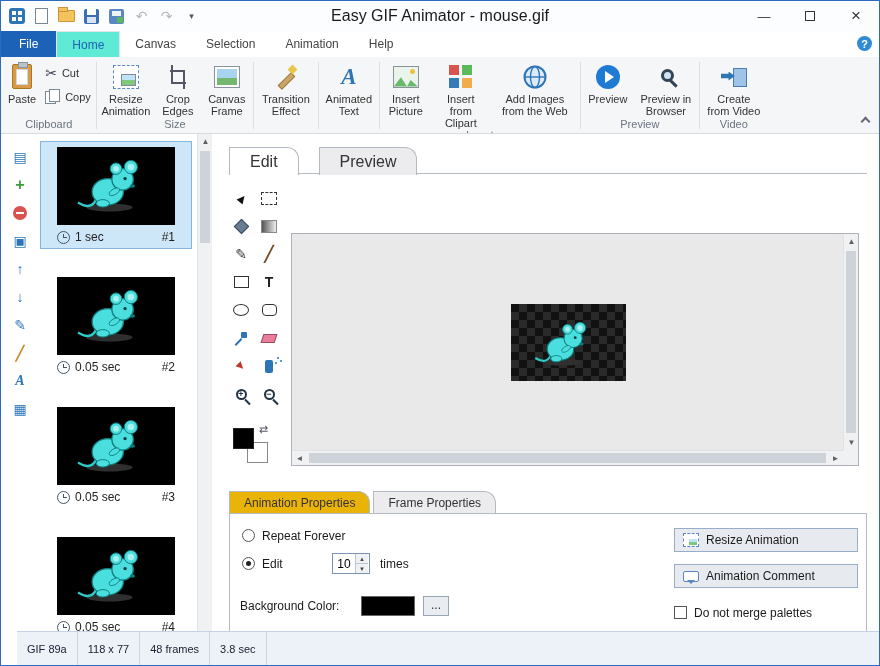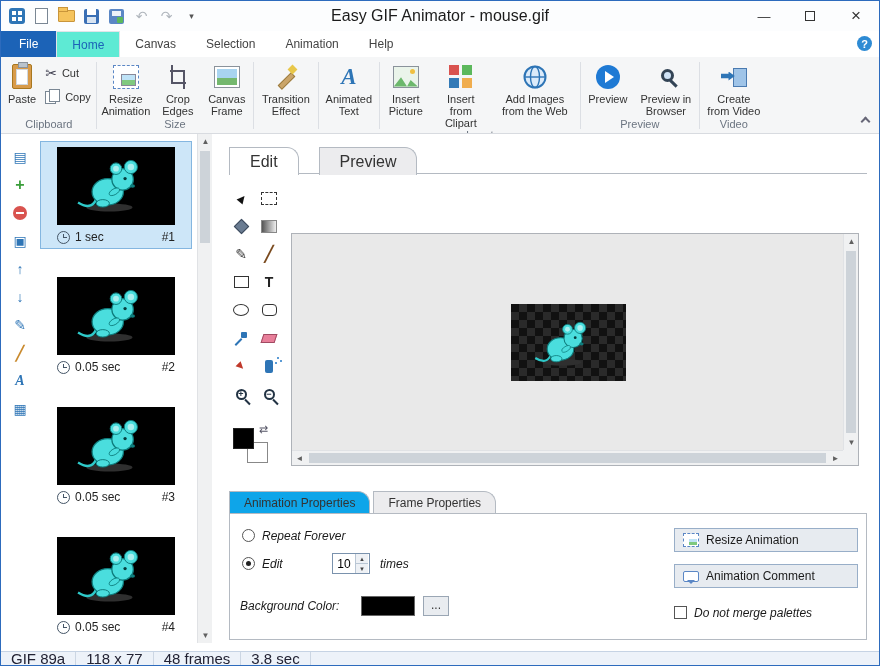--- a/index.html
+++ b/index.html
@@ -154,41 +154,41 @@
       background-image:
         linear-gradient(45deg,#2a2a2a 25%,transparent 25%,transparent 75%,#2a2a2a 75%),
         linear-gradient(45deg,#2a2a2a 25%,transparent 25%,transparent 75%,#2a2a2a 75%);
       background-size:16px 16px; background-position:0 0, 8px 8px; }
   .corner { position:absolute; right:0; bottom:0; width:15px; height:15px; background:#f0f1f2; }
 
   
   .props { position:absolute; left:17px; right:12px; top:357px; bottom:3px; }
   .ptabs { display:flex; height:22px; }
   .ptab { padding:4px 14px 3px; border:1px solid #b4bac2; border-bottom:none; background:#ececee; border-radius:0 12px 0 0; margin-right:3px; font-size:12px; color:#333; position:relative; }
-  .ptab.active { background:#0ea5e9; z-index:2; }
+  .ptab.active { background:#eab308; z-index:2; }
   .pbox { position:absolute; left:0; right:0; top:22px; bottom:0; border:1px solid #b4bac2; background:#fff; }
   .radio { width:13px; height:13px; border:1px solid #555; border-radius:50%; background:#fff; display:inline-block; position:relative; vertical-align:-2px; margin-right:7px; }
   .radio.checked::after { content:""; position:absolute; left:3px; top:3px; width:5px; height:5px; border-radius:50%; background:#222; }
-  .prow { position:absolute; font-size:12px; color:#1a1a1a;font-style:italic; }
+  .prow { position:absolute; font-size:12px; color:#1a1a1a; }
   .spinbox { position:absolute; left:102px; top:39px; width:38px; height:21px; border:1px solid #7a92ad; display:flex; background:#fff; }
   .spin-input { width:22px; border:none; outline:none; font-size:12px; text-align:center; font-family:"Liberation Sans",sans-serif; }
   .spin-btns { width:13px; display:flex; flex-direction:column; border-left:1px solid #b9c6d4; }
   .spin-btns span { flex:1; font-size:6px; color:#444; display:flex; align-items:center; justify-content:center; background:#eef1f5; }
   .spin-btns span + span { border-top:1px solid #b9c6d4; }
   .cswatch { position:absolute; left:131px; top:82px; width:54px; height:20px; border:1px solid #666; }
   .dots-btn { position:absolute; left:193px; top:82px; width:26px; height:20px; border:1px solid #9aa6b4; background:#e9ecf0; text-align:center; line-height:16px; font-size:12px; color:#333; }
   .pbtn { position:absolute; left:444px; width:184px; height:24px; border:1px solid #98aec8; background:#e7ebf0; display:flex; align-items:center; gap:7px; padding-left:8px; font-size:12px; color:#1a1a1a; }
   .icon-resize-sm { width:16px; height:14px; border:1px dashed #5b87c5; background:#fff; position:relative; }
   .icon-resize-sm::after { content:""; position:absolute; right:1px; bottom:1px; width:8px; height:6px; background:linear-gradient(180deg,#bfe3f7 50%,#7fc97f 50%); }
   .icon-comment { width:16px; height:11px; background:#fff; border:1px solid #5b87c5; border-radius:2px; position:relative; }
   .icon-comment::after { content:""; position:absolute; left:3px; bottom:-7px; border:4px solid transparent; border-top-color:#5b87c5; }
   .checkbox { width:13px; height:13px; border:1px solid #555; background:#fff; display:inline-block; vertical-align:-2px; margin-right:7px; }
 
   
-  .statusbar { position:absolute; left:0; right:0; bottom:0; height:14px; background:#edf2f9; border-top:1px solid #c6d3e4; display:flex; align-items:stretch; font-size:15px; color:#223; }
+  .statusbar { position:absolute; left:16px; right:0; bottom:0; height:34px; background:#edf2f9; border-top:1px solid #c6d3e4; display:flex; align-items:stretch; font-size:11px; color:#223; }
   .sseg { display:flex; align-items:center; padding:0 10px; border-right:1px solid #ccd6e3; }
 </style>
 </head>
 <body>
 
 <svg width="0" height="0" style="position:absolute">
   <defs>
     <g id="mouse-shape">
       <ellipse cx="52" cy="66" rx="28" ry="5" fill="#2f2f2f"></ellipse>
       <path d="M14 60 Q30 70 36 56" stroke="#2ec9c9" stroke-width="3" fill="none"></path>

